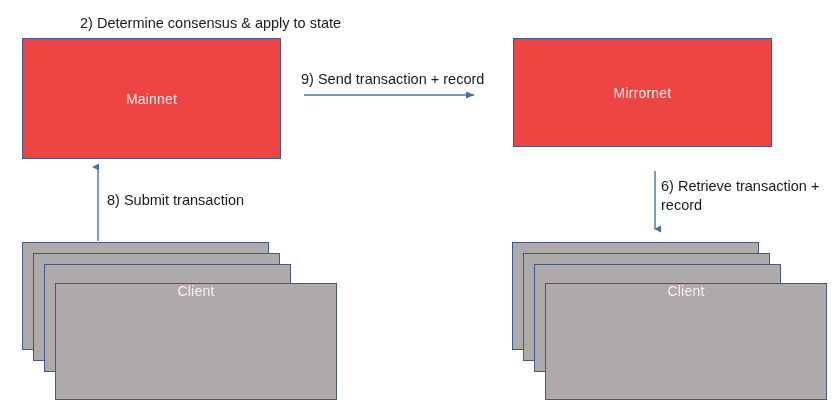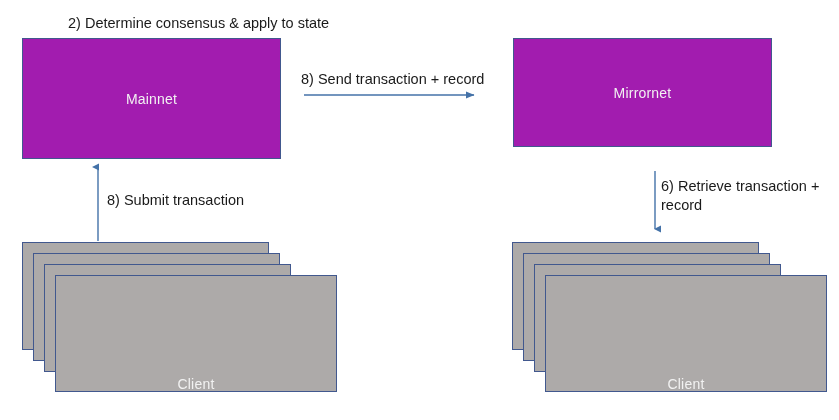--- a/index.html
+++ b/index.html
@@ -14,21 +14,21 @@
     position: relative;
     width: 839px;
     height: 420px;
     background: #ffffff;
     overflow: hidden;
   }
 
   
   .node-box {
     position: absolute;
-    background: #a21caf;
+    background: #ef4444;
     border: 1.5px solid #41588E;
     box-sizing: border-box;
     display: flex;
     align-items: center;
     justify-content: center;
   }
   .node-label {
     color: #F2F2F2;
     font-size: 14px;
     font-weight: 400;
@@ -44,22 +44,23 @@
   .stack .card {
     position: absolute;
     background: #ADAAA9;
     border: 1.5px solid #41588E;
     box-sizing: border-box;
     width: 247px;
     height: 108px;
   }
   .stack .card.front {
     display: flex;
-    align-items: flex-end;
+    align-items: flex-start;
     justify-content: center;
+    margin-top: 8px;
   }
 
   
   .caption {
     position: absolute;
     color: #1A1A1A;
     font-size: 14.5px;
     line-height: 19px;
     white-space: pre-line;
     user-select: none;
@@ -73,31 +74,31 @@
     width: 839px;
     height: 420px;
     pointer-events: none;
   }
 </style>
 </head>
 <body>
 
 <div id="canvas">
 
-  <div class="caption" style="left:68px; top:14px;">2) Determine consensus &amp; apply to state</div>
+  <div class="caption" style="left:80px; top:14px;">2) Determine consensus &amp; apply to state</div>
 
   <div class="node-box" style="left:22px; top:38px; width:259px; height:121px;">
     <span class="node-label">Mainnet</span>
   </div>
 
   <div class="node-box" style="left:513px; top:38px; width:259px; height:109px;">
     <span class="node-label">Mirrornet</span>
   </div>
 
-  <div class="caption" style="left:301px; top:70px;">8) Send transaction + record</div>
+  <div class="caption" style="left:301px; top:70px;">9) Send transaction + record</div>
 
   <div class="caption" style="left:107px; top:191px;">8) Submit transaction</div>
 
   <div class="caption" style="left:661px; top:177px; width:170px;">6) Retrieve transaction +
 record</div>
 
   <div class="stack" style="left:22px; top:242px; width:280px; height:150px;">
     <div class="card" style="left:0px;  top:0px;"></div>
     <div class="card" style="left:11px; top:11px;"></div>
     <div class="card" style="left:22px; top:22px;"></div>

